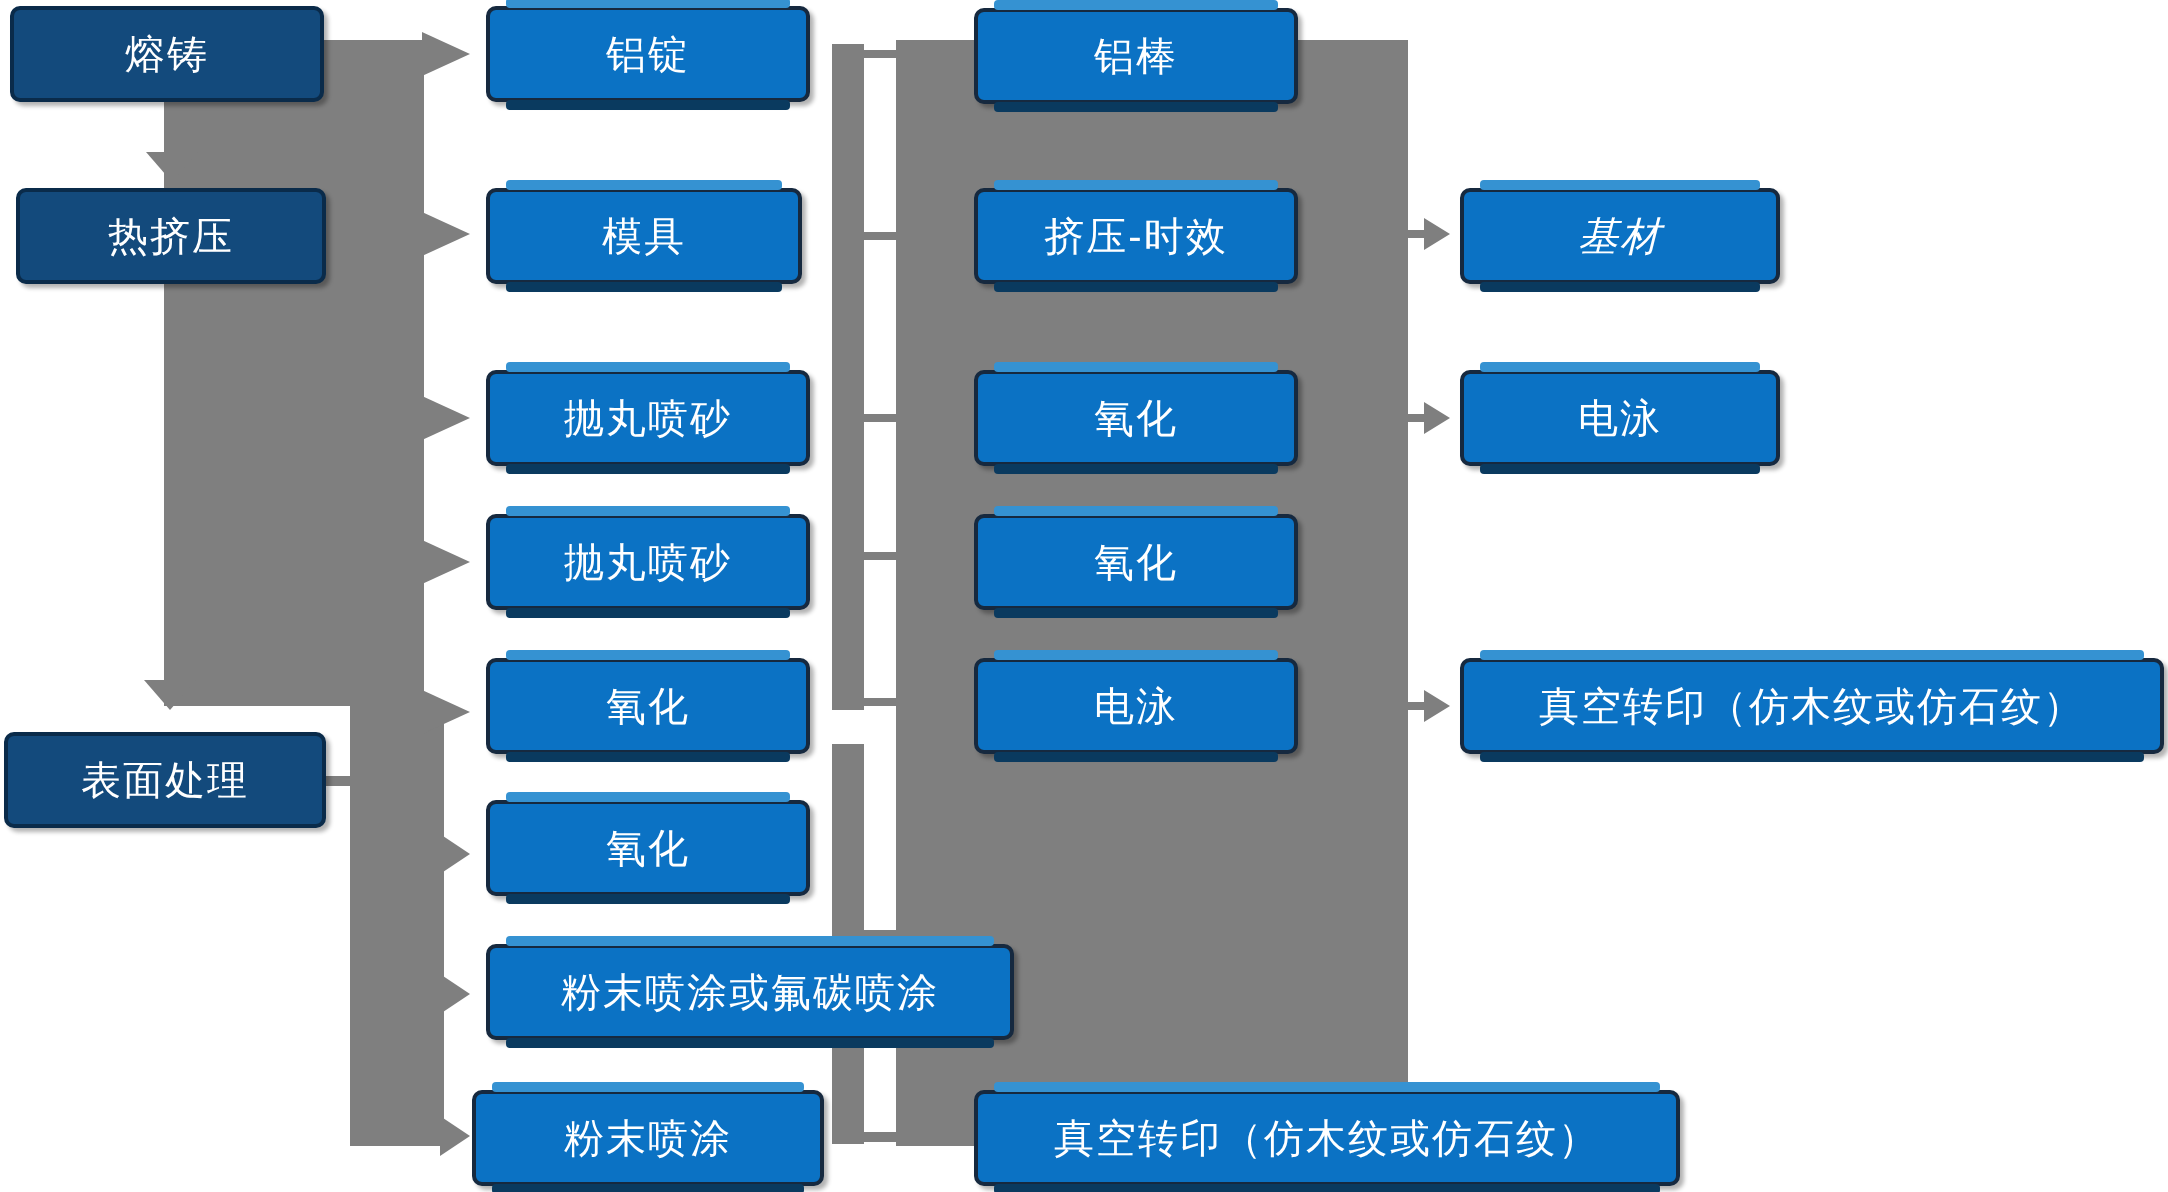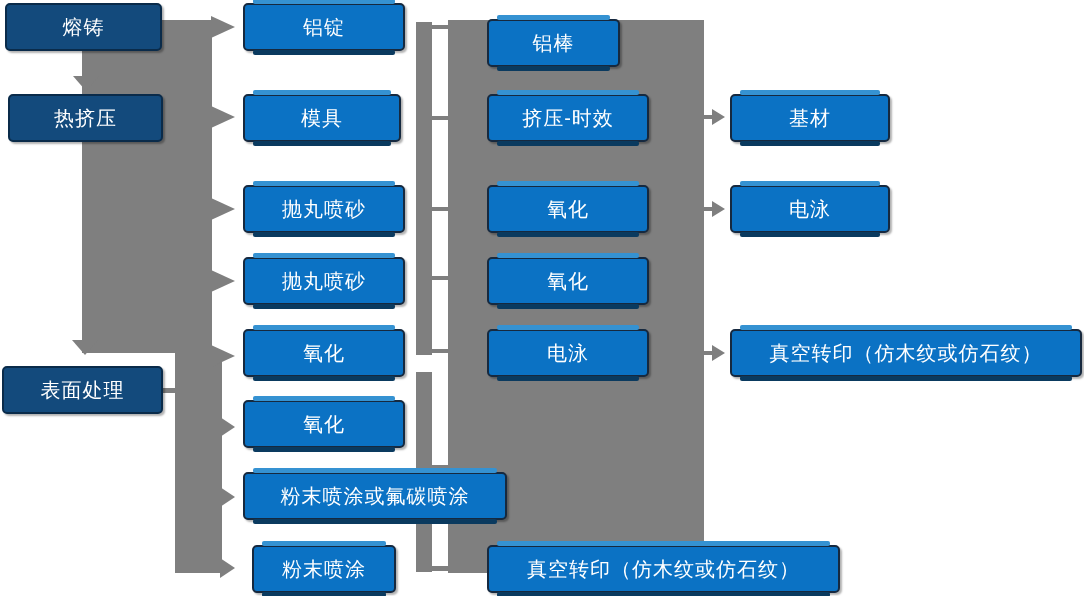--- a/index.html
+++ b/index.html
@@ -93,26 +93,26 @@
   <div class="node navy" style="left:2px;top:366px;width:161px;height:48px;">表面处理</div>
   <div class="node navy" style="left:8px;top:94px;width:155px;height:48px;">热挤压</div>
 
   <div class="node blue" style="left:243px;top:3px;width:162px;height:48px;">铝锭</div>
   <div class="node blue" style="left:243px;top:94px;width:158px;height:48px;">模具</div>
   <div class="node blue" style="left:243px;top:185px;width:162px;height:48px;">抛丸喷砂</div>
   <div class="node blue" style="left:243px;top:257px;width:162px;height:48px;">抛丸喷砂</div>
   <div class="node blue" style="left:243px;top:329px;width:162px;height:48px;">氧化</div>
   <div class="node blue" style="left:243px;top:400px;width:162px;height:48px;">氧化</div>
   <div class="node blue" style="left:243px;top:472px;width:264px;height:48px;">粉末喷涂或氟碳喷涂</div>
-  <div class="node blue" style="left:252px;top:545px;width:144px;height:48px;">粉末喷涂</div>
+  <div class="node blue" style="left:236px;top:545px;width:176px;height:48px;">粉末喷涂</div>
 
-  <div class="node blue" style="left:487px;top:19px;width:133px;height:48px;">铝棒</div>
+  <div class="node blue" style="left:487px;top:4px;width:162px;height:48px;">铝棒</div>
   <div class="node blue" style="left:487px;top:94px;width:162px;height:48px;">挤压-时效</div>
   <div class="node blue" style="left:487px;top:185px;width:162px;height:48px;">氧化</div>
   <div class="node blue" style="left:487px;top:257px;width:162px;height:48px;">氧化</div>
   <div class="node blue" style="left:487px;top:329px;width:162px;height:48px;">电泳</div>
   <div class="node blue" style="left:487px;top:545px;width:353px;height:48px;">真空转印（仿木纹或仿石纹）</div>
 
-  <div class="node blue" style="left:730px;top:94px;width:160px;height:48px;">基材</div>
+  <div class="node blue" style="left:730px;top:94px;width:160px;height:48px;font-style:italic;">基材</div>
   <div class="node blue" style="left:730px;top:185px;width:160px;height:48px;">电泳</div>
   <div class="node blue" style="left:730px;top:329px;width:352px;height:48px;">真空转印（仿木纹或仿石纹）</div>
 
 </div>
 
 </body></html>

